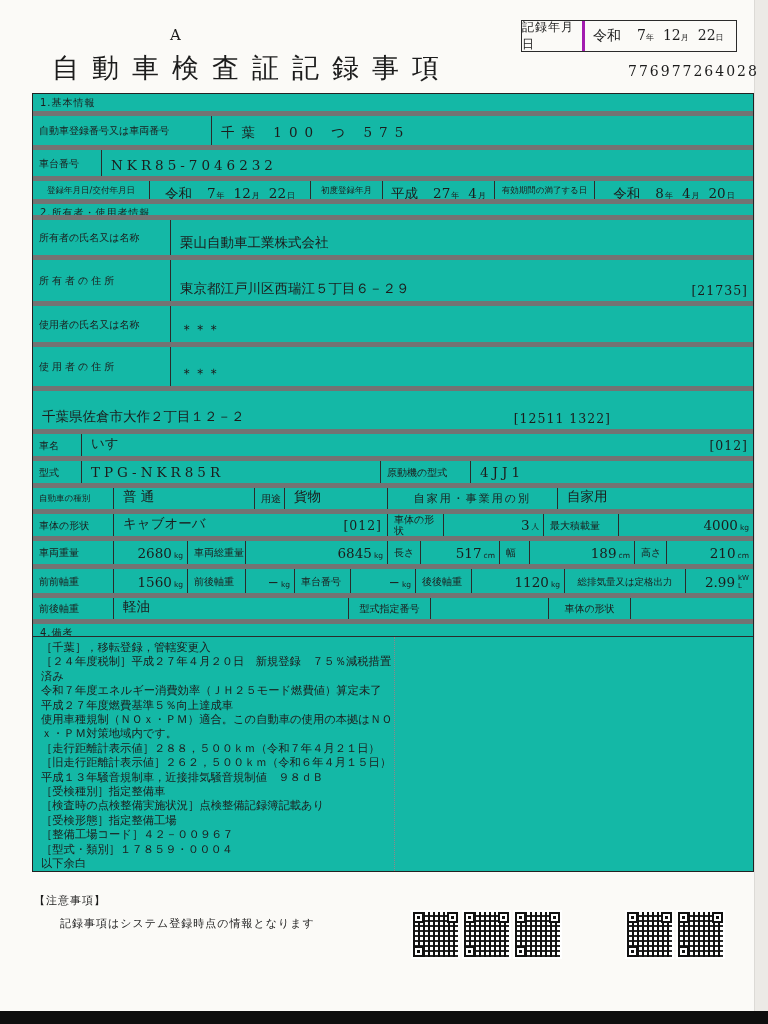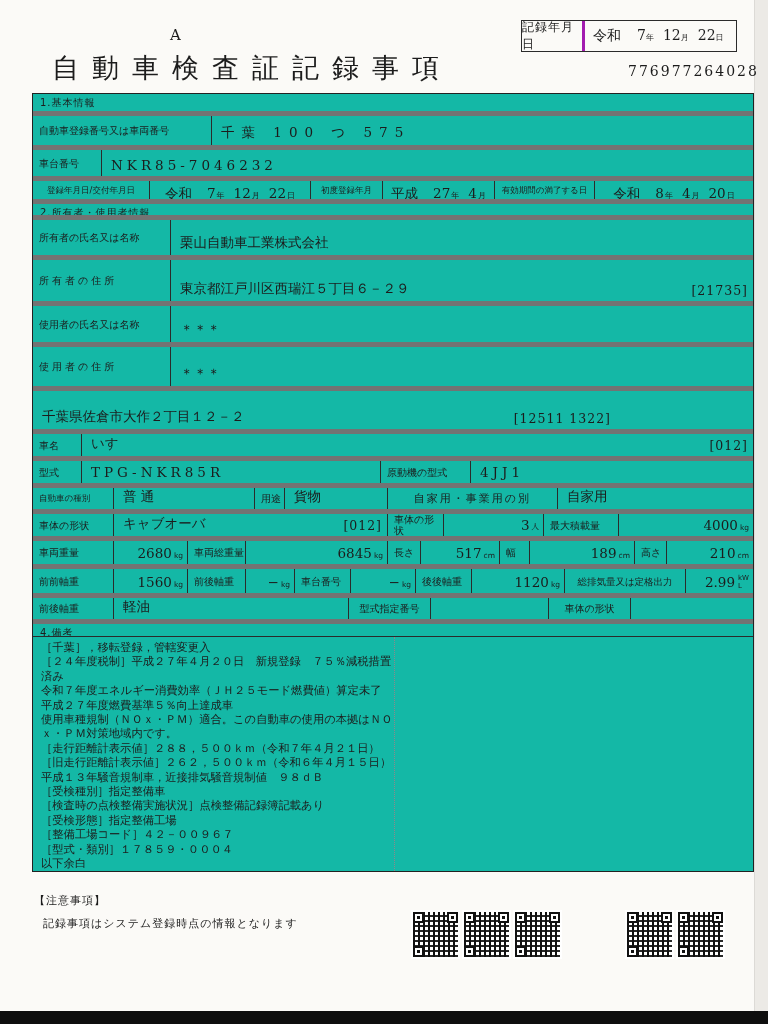--- a/index.html
+++ b/index.html
@@ -40,21 +40,21 @@
   .dval .n{margin-left:9px;}
   .dval .du{font-family:"DejaVu Sans",sans-serif;font-size:8px;margin-left:1px;}
 
   
   .remarks-row{display:flex;height:234px;border-top:1px solid #2b2b2b;gap:17px;}
   .remarks-text{width:362px;box-sizing:border-box;border-right:1.5px dotted #8a8a8a;padding:4px 2px 0 8px;font-size:11.3px;line-height:14.4px;white-space:pre;overflow:hidden;font-family:"DejaVu Sans",sans-serif;}
   .remarks-blank{flex:1;}
 
   
   .notice-heading{position:absolute;left:34px;top:893px;font-size:11px;letter-spacing:1px;}
-  .notice-text{position:absolute;left:43px;top:916px;font-size:11px;letter-spacing:1px;font-family:Liberation Mono, monospace;}
+  .notice-text{position:absolute;left:60px;top:916px;font-size:11px;letter-spacing:1px;font-family:Liberation Mono, monospace;}
   .vid-box{position:absolute;left:42px;top:940px;width:191px;height:38px;border:1px solid #2b2b2b;display:flex;box-sizing:border-box;background:#fbfaf7;}
   .vid-box .vlabel{width:56px;border-right:1px solid #2b2b2b;font-family:"DejaVu Serif",serif;font-size:11px;display:flex;align-items:center;justify-content:center;letter-spacing:1px;}
   .vid-box .vvalue{flex:1;display:flex;align-items:flex-end;padding:0 2px 5px 6px;font-family:"DejaVu Serif",serif;font-size:13px;letter-spacing:1px;}
 
   
   .qr-group{position:absolute;top:912px;display:flex;gap:6px;}
   .qr-group.g1{left:413px;}
   .qr-group.g2{left:627px;}
   .qr{position:relative;width:45px;height:45px;background:
       repeating-linear-gradient(0deg,rgba(17,17,17,.9) 0 2px,transparent 2px 5px),

